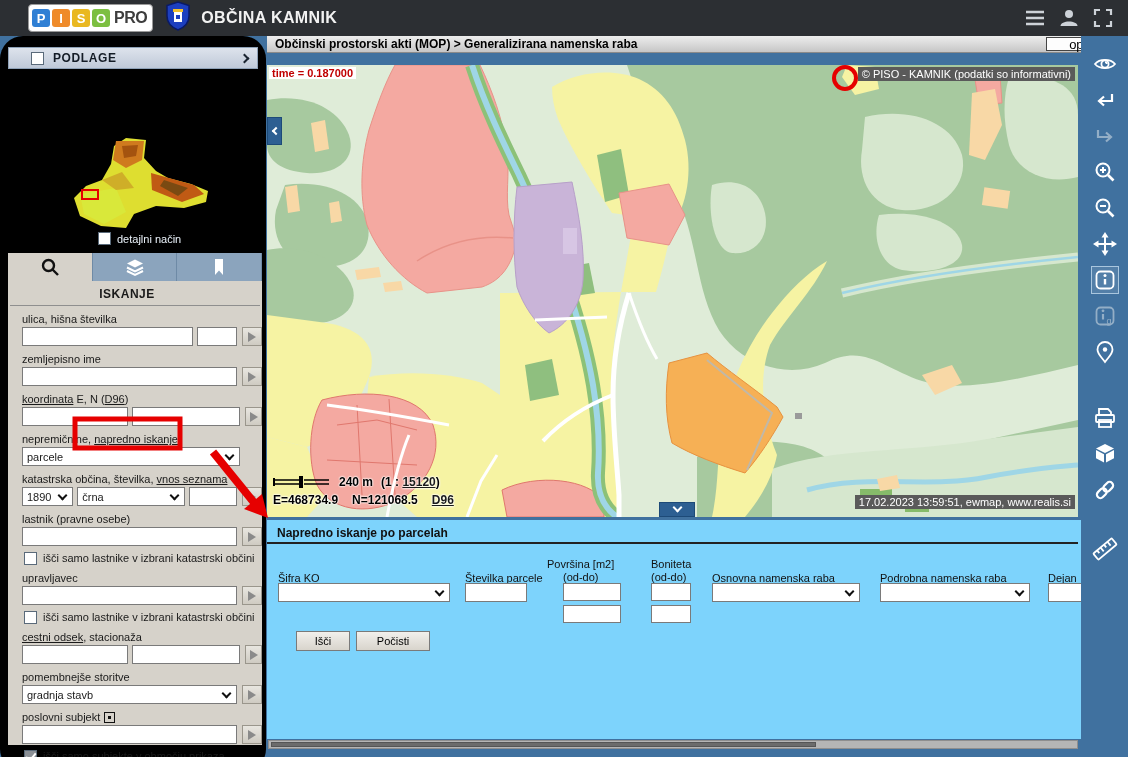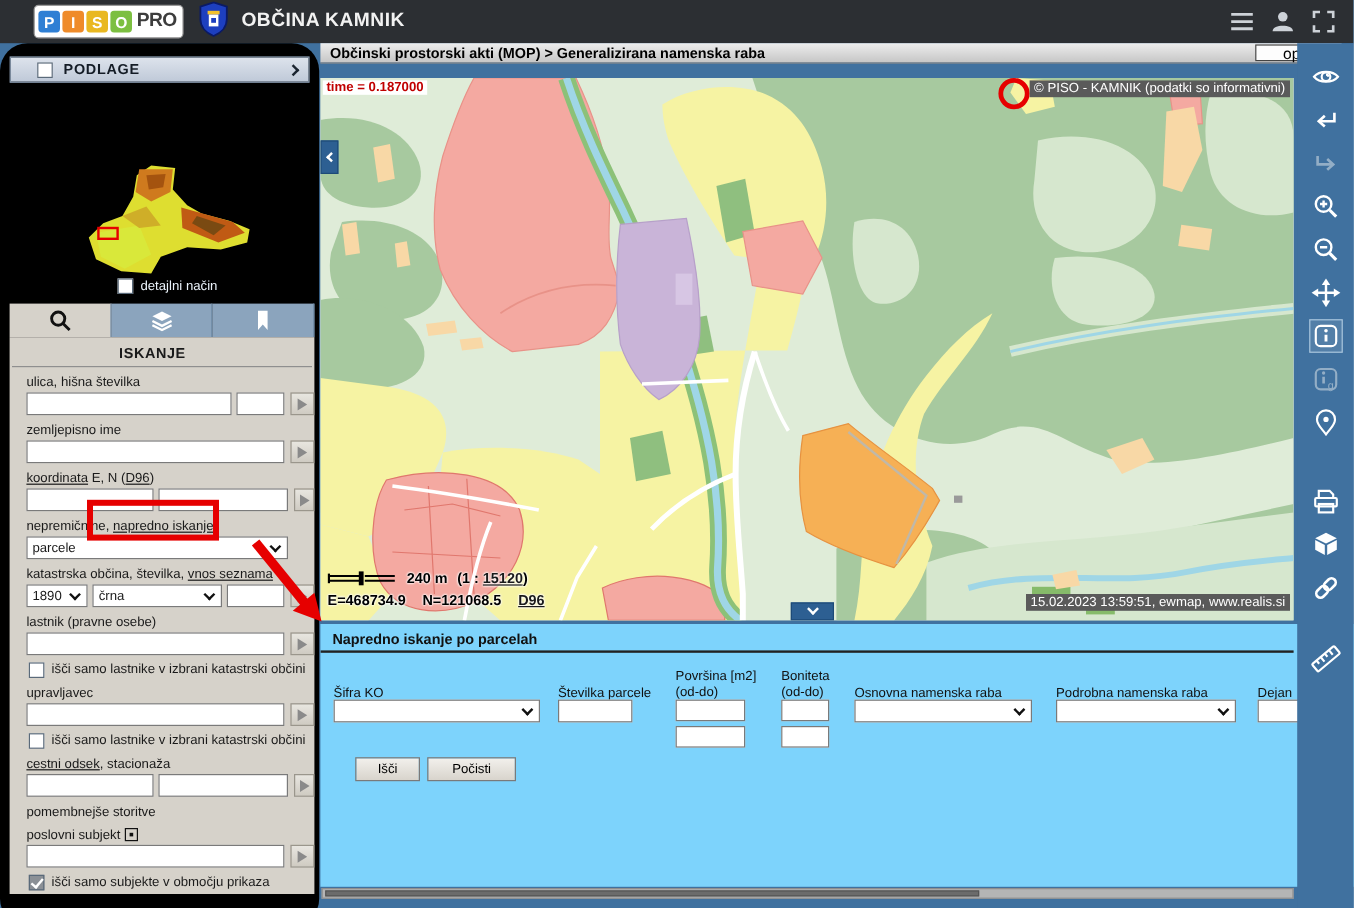--- a/index.html
+++ b/index.html
@@ -263,20 +263,29 @@
       <div class="flabel"><a class="ulink">cestni odsek</a><span>, stacionaža</span></div>
       <div class="frow">
         <input class="tin" style="width: 106px;">
         <input class="tin" style="width: 108px; margin-left: 4px;">
         <span class="gobtn">
             <span class="gtri"></span>
           </span>
       </div>
 
       <div class="flabel">pomembnejše storitve</div>
+      <div class="frow">
+        <div class="fselect" style="width:218px">
+            <span class="sv">gradnja stavb</span>
+            <span class="sarr"></span>
+          </div>
+        <span class="gobtn">
+            <span class="gtri"></span>
+          </span>
+      </div>
 
       <div class="flabel"><span>poslovni subjekt</span><span class="biz-ico"></span></div>
       <div class="frow">
         <input class="tin" style="width: 218px;">
         <span class="gobtn">
             <span class="gtri"></span>
           </span>
       </div>
       <div class="cbrow">
         <span class="cbox graychecked"></span>
@@ -376,21 +385,21 @@
         <rect x="0" y="2" width="2" height="8" fill="#000"></rect>
       </svg>
       <span>240 m</span>
       <span><span>(1 : </span><a class="ulink">15120</a><span>)</span></span>
     </div>
     <div class="ov" id="coords-row">
       <span>E=468734.9</span>
       <span>N=121068.5</span>
       <a class="ulink">D96</a>
     </div>
-    <span class="ov" id="stamp">15.02.2023 13:59:51, ewmap, www.realis.si</span>
+    <span class="ov" id="stamp">17.02.2023 13:59:51, ewmap, www.realis.si</span>
 
     <div id="collapse-btn">
         <span class="c"></span>
       </div>
     <div id="mapdown-btn">
         <span class="c"></span>
       </div>
   </div>
 
   <section id="advpanel">
@@ -399,21 +408,21 @@
 
     <span class="alabel" style="left:11px; top:52px">Šifra KO</span>
     <div class="fselect" style="position:absolute; left:11px; top:63px; width:172px">
         <span class="sv"></span>
         <span class="sarr"></span>
       </div>
 
     <span class="alabel" style="left:198px; top:52px">Številka parcele</span>
     <input class="tin" style="position: absolute; left: 198px; top: 63px; width: 62px;">
 
-    <span class="alabel" style="left:296px; top:38px">Površina [m2]</span>
+    <span class="alabel" style="left:280px; top:38px">Površina [m2]</span>
     <span class="alabel" style="left:296px; top:51px">(od-do)</span>
     <input class="tin" style="position: absolute; left: 296px; top: 63px; width: 58px; height: 18px;">
     <input class="tin" style="position: absolute; left: 296px; top: 85px; width: 58px; height: 18px;">
 
     <span class="alabel" style="left:384px; top:38px">Boniteta</span>
     <span class="alabel" style="left:384px; top:51px">(od-do)</span>
     <input class="tin" style="position: absolute; left: 384px; top: 63px; width: 40px; height: 18px;">
     <input class="tin" style="position: absolute; left: 384px; top: 85px; width: 40px; height: 18px;">
 
     <span class="alabel" style="left:445px; top:52px">Osnovna namenska raba</span>

